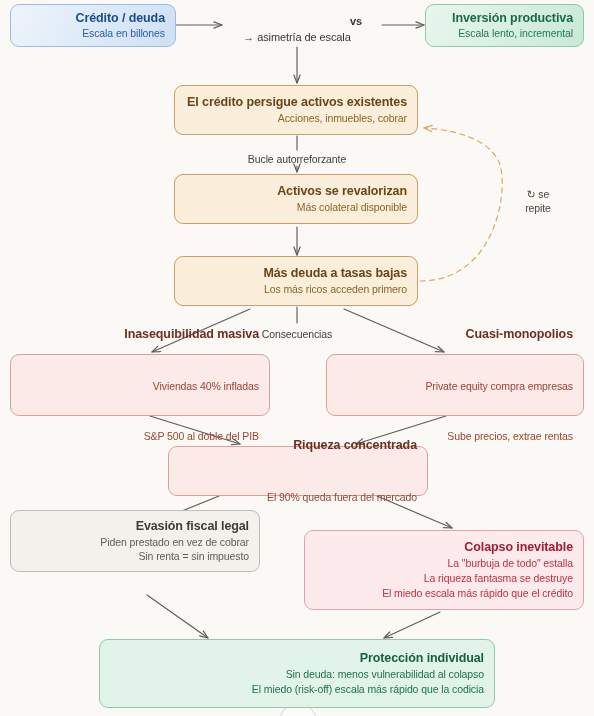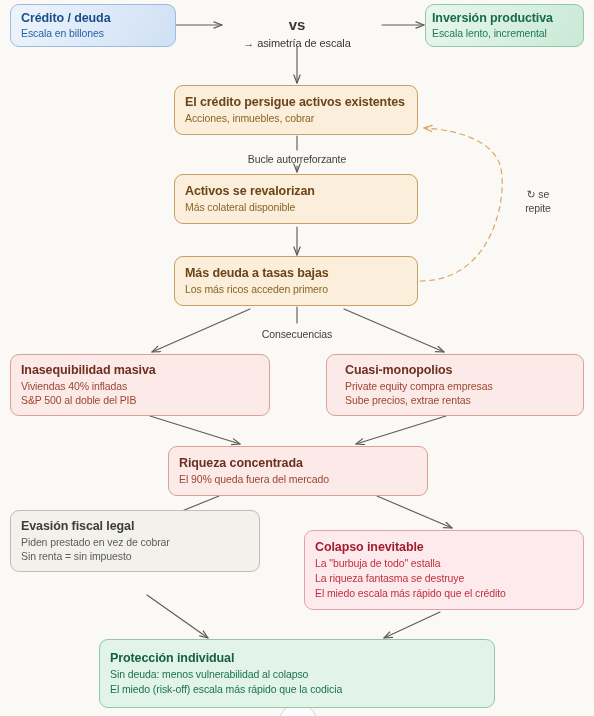--- a/index.html
+++ b/index.html
@@ -24,21 +24,21 @@
     height: 716px;
     pointer-events: none;
   }
   .node {
     position: absolute;
     box-sizing: border-box;
     border-radius: 9px;
     border: 1px solid #cccccc;
     display: flex;
     flex-direction: column;
-    align-items: flex-start;
+    align-items: flex-end;
     justify-content: center;
     text-align: center;
     padding: 7px 10px;
     z-index: 2;
   }
   .node .title {
     font-weight: bold;
     font-size: 12.5px;
     line-height: 1.35;
     letter-spacing: -0.1px;
@@ -66,20 +66,21 @@
   .pal-tan {
     background: #fbeedb;
     border-color: #c8a06a;
   }
   .pal-tan .title { color: #6b4418; }
   .pal-tan .sub   { color: #8a6526; }
 
   .pal-rose {
     background: #fbeae7;
     border-color: #d9a296;
+    gap: 36px;
   }
   .pal-rose .title { color: #6e2f21; }
   .pal-rose .sub   { color: #9c4630; }
 
   .pal-red {
     background: #fdeaec;
     border-color: #e4a0ab;
   }
   .pal-red .title { color: #a21d30; }
   .pal-red .sub   { color: #c0303f; }
@@ -115,24 +116,25 @@
     line-height: 1.3;
   }
   .vs-block {
     position: absolute;
     text-align: center;
     z-index: 3;
     line-height: 1.45;
     letter-spacing: -0.1px;
   }
   .vs-block .vs-word {
-    font-size: 15px;
+    font-size: 11px;
     font-weight: bold;
     color: #3a3732;
     display: block;
+    text-align: right;
   }
   .vs-block .vs-sub {
     font-size: 11px;
     color: #3a3732;
     display: block;
   }
   .bottom-circle {
     position: absolute;
     left: 279px;
     top: 703px;

